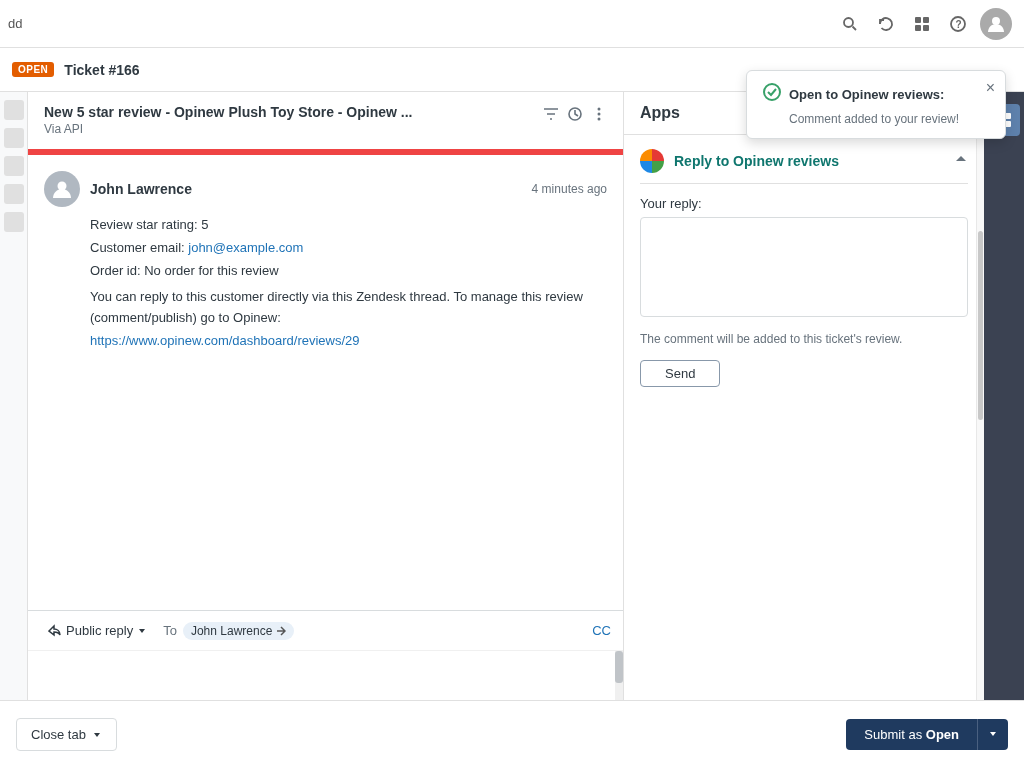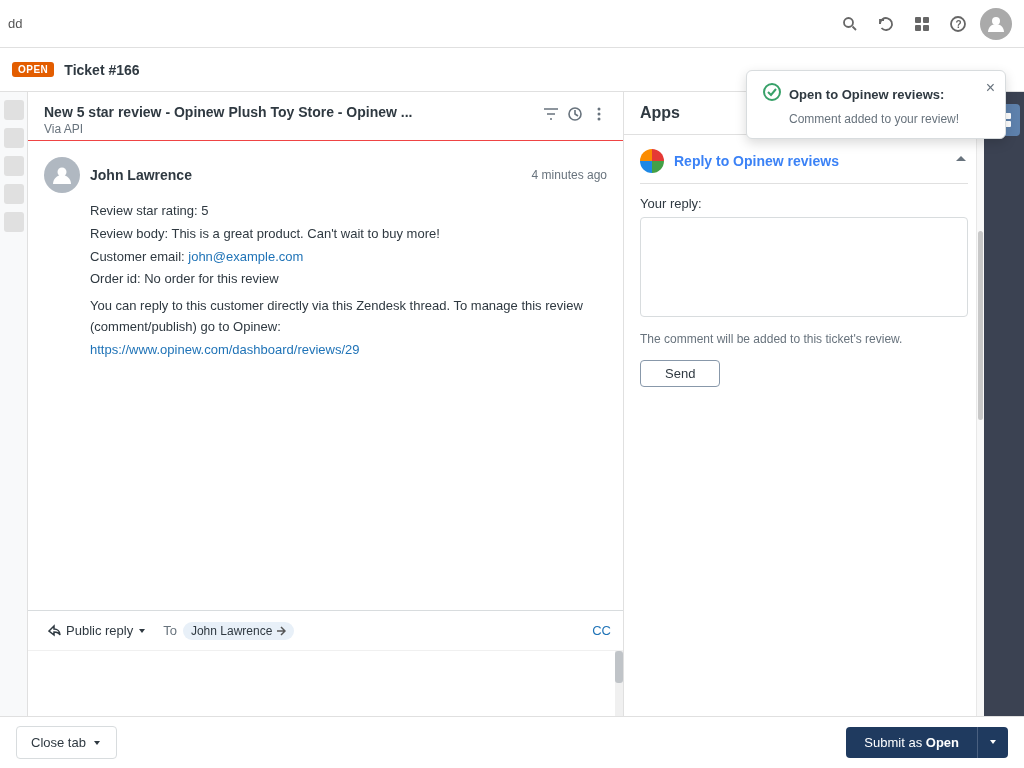--- a/index.html
+++ b/index.html
@@ -48,22 +48,22 @@
       flex: 1; display: flex; flex-direction: column; background: #fff; border-right: 1px solid #e0e0e0; min-width: 0;
     }
 
     
     .conversation-area {
       flex: 1; overflow-y: auto; padding: 0;
     }
 
     
     .conv-header {
-      padding: 12px 16px 4px;
-      border-bottom: 1px solid #ef4444;
+      padding: 12px 16px 13px;
+      border-bottom: 6px solid #ef4444;
       display: flex; align-items: flex-start; justify-content: space-between;
     }
     .conv-title { font-size: 14px; font-weight: 600; color: #2f3941; }
     .conv-subtitle { font-size: 12px; color: #68737d; margin-top: 2px; }
     .conv-header-icons { display: flex; gap: 8px; align-items: center; color: #68737d; margin-top: 2px; }
     .conv-header-icons span { cursor: pointer; font-size: 16px; }
 
     
     .message-area { padding: 16px; }
     .message-header { display: flex; align-items: center; gap: 10px; margin-bottom: 8px; }
@@ -105,21 +105,21 @@
     .app-title-row {
       display: flex; align-items: center; justify-content: space-between;
       padding: 14px 0 10px; border-bottom: 1px solid #e0e0e0;
     }
     .app-title-left { display: flex; align-items: center; gap: 10px; }
     .opinew-icon {
       width: 24px; height: 24px; border-radius: 50%;
       background: conic-gradient(#e53935 0deg 90deg, #43a047 90deg 180deg, #1e88e5 180deg 270deg, #fb8c00 270deg 360deg);
       flex-shrink: 0;
     }
-    .app-title-text { font-size: 14px; font-weight: 600; color: #3b82f6; }
+    .app-title-text { font-size: 14px; font-weight: 600; color: #0f766e; }
     .app-collapse-btn { color: #68737d; cursor: pointer; font-size: 16px; }
     .app-content { padding: 12px 0; }
     .your-reply-label { font-size: 13px; color: #2f3941; margin-bottom: 6px; }
     .reply-textarea {
       width: 100%; height: 100px; border: 1px solid #d8dcde; border-radius: 4px;
       padding: 8px; font-size: 13px; resize: none; outline: none; font-family: inherit;
       color: #2f3941;
     }
     .comment-note { font-size: 12px; color: #68737d; margin: 10px 0 12px; line-height: 1.5; }
     .send-button {
@@ -142,21 +142,21 @@
 
     
     .right-sidebar {
       width: 40px; background: #3b4252; display: flex; flex-direction: column; align-items: center; padding-top: 12px; gap: 6px;
     }
     .rs-icon { width: 32px; height: 32px; display: flex; align-items: center; justify-content: center; border-radius: 4px; color: #ccc; font-size: 16px; cursor: pointer; }
     .rs-icon.active { background: #5e81ac; color: #fff; }
 
     
     .bottom-bar {
-      position: absolute; bottom: 0; left: 0; right: 0; height: 52px;
+      position: absolute; bottom: 0; left: 0; right: 0; height: 68px;
       background: #fff; border-top: 1px solid #e0e0e0;
       display: flex; align-items: center; padding: 0 16px; gap: 8px;
     }
     .close-tab-btn {
       display: flex; align-items: center; gap: 6px;
       border: 1px solid #d8dcde; background: #fff; color: #2f3941;
       padding: 8px 14px; font-size: 13px; border-radius: 4px; cursor: pointer;
     }
     .submit-btn-group { margin-left: auto; display: flex; }
     .submit-main {
@@ -277,24 +277,20 @@
                 <path d="M2 20c0-5 4-9 9-9s9 4 9 9"></path>
             </svg>
           </div>
           <span class="msg-author">John Lawrence</span>
           <span class="msg-time">4 minutes ago</span>
         </div>
         <div class="msg-body">
           <p>
             <span>Review star rating:</span>
             <span> </span><span>5</span>
-          </p>
-          <p>
-            <span>Review body:</span>
-            <span> </span><span>This is a great product. Can't wait to buy more!</span>
           </p>
           <p>
             <span>Customer email:</span>
             <span> </span><a class="msg-link" href="#">john@example.com</a>
           </p>
           <p>
             <span>Order id:</span>
             <span> </span><span>No order for this review</span>
           </p>
           <p style="margin-top: 6px;">You can reply to this customer directly via this Zendesk thread. To manage this review (comment/publish) go to Opinew:</p>

